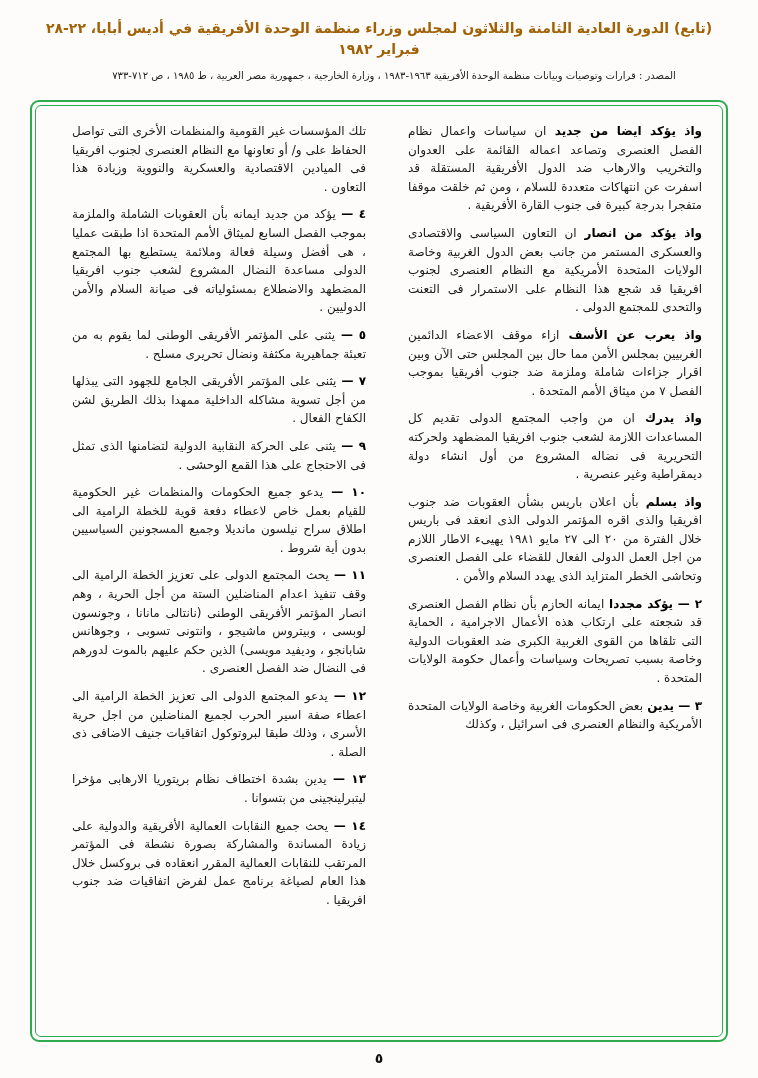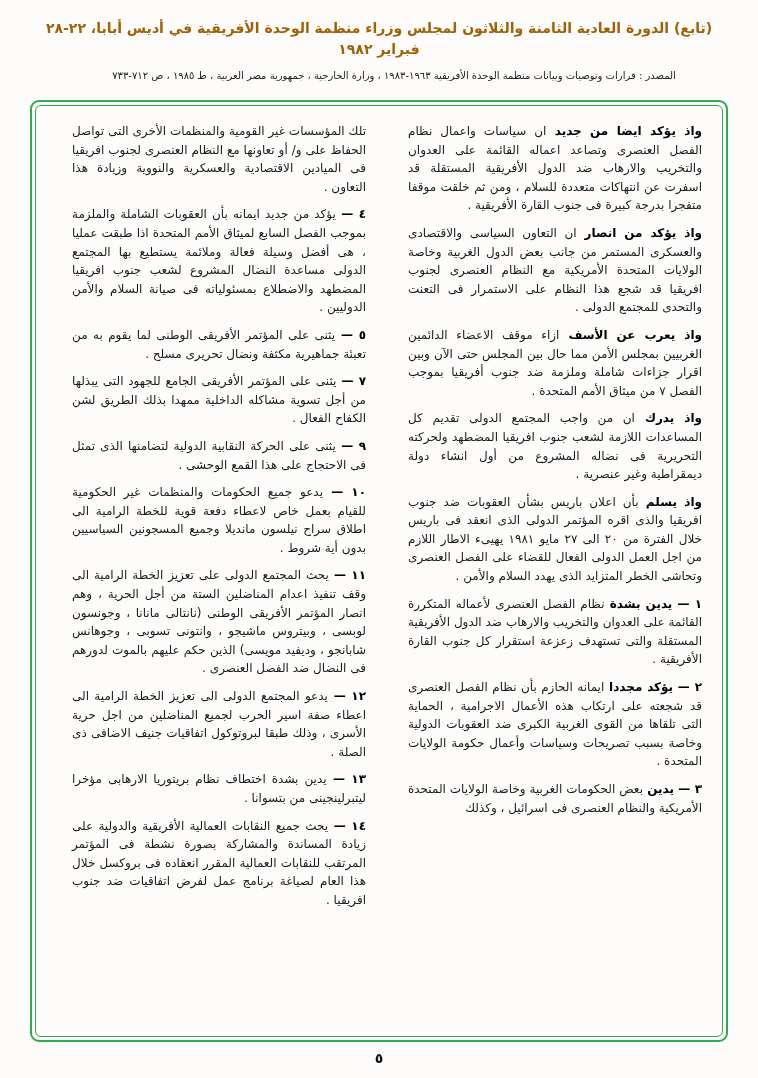--- a/index.html
+++ b/index.html
@@ -70,21 +70,20 @@
 
   <div class="frame">
     <div class="frame-inner">
       <div class="columns">
         <div class="col" id="col-right">
             <p><b>واذ يؤكد ايضا من جديد </b><span>ان سياسات واعمال نظام الفصل العنصرى وتصاعد اعماله القائمة على العدوان والتخريب والارهاب ضد الدول الأفريقية المستقلة قد اسفرت عن انتهاكات متعددة للسلام ، ومن ثم خلقت موقفا متفجرا بدرجة كبيرة فى جنوب القارة الأفريقية .</span></p>
             <p><b>واذ يؤكد من انصار </b><span>ان التعاون السياسى والاقتصادى والعسكرى المستمر من جانب بعض الدول الغربية وخاصة الولايات المتحدة الأمريكية مع النظام العنصرى لجنوب افريقيا قد شجع هذا النظام على الاستمرار فى التعنت والتحدى للمجتمع الدولى .</span></p>
             <p><b>واذ يعرب عن الأسف </b><span>ازاء موقف الاعضاء الدائمين الغربيين بمجلس الأمن مما حال بين المجلس حتى الآن وبين اقرار جزاءات شاملة وملزمة ضد جنوب أفريقيا بموجب الفصل ٧ من ميثاق الأمم المتحدة .</span></p>
             <p><b>واذ يدرك </b><span>ان من واجب المجتمع الدولى تقديم كل المساعدات اللازمة لشعب جنوب افريقيا المضطهد ولحركته التحريرية فى نضاله المشروع من أول انشاء دولة ديمقراطية وغير عنصرية .</span></p>
             <p><b>واذ يسلم </b><span>بأن اعلان باريس بشأن العقوبات ضد جنوب افريقيا والذى اقره المؤتمر الدولى الذى انعقد فى باريس خلال الفترة من ٢٠ الى ٢٧ مايو ١٩٨١ يهيىء الاطار اللازم من اجل العمل الدولى الفعال للقضاء على الفصل العنصرى وتحاشى الخطر المتزايد الذى يهدد السلام والأمن .</span></p>
-            <p><b>١ — يدين بشدة </b><span>نظام الفصل العنصرى لأعماله المتكررة القائمة على العدوان والتخريب والارهاب ضد الدول الأفريقية المستقلة والتى تستهدف زعزعة استقرار كل جنوب القارة الأفريقية .</span></p>
             <p><b>٢ — يؤكد مجددا </b><span>ايمانه الحازم بأن نظام الفصل العنصرى قد شجعته على ارتكاب هذه الأعمال الاجرامية ، الحماية التى تلقاها من القوى الغربية الكبرى ضد العقوبات الدولية وخاصة بسبب تصريحات وسياسات وأعمال حكومة الولايات المتحدة .</span></p>
             <p><b>٣ — يدين </b><span>بعض الحكومات الغربية وخاصة الولايات المتحدة الأمريكية والنظام العنصرى فى اسرائيل ، وكذلك</span></p>
           </div>
         <div class="col" id="col-left">
             <p><span>تلك المؤسسات غير القومية والمنظمات الأخرى التى تواصل الحفاظ على و/ أو تعاونها مع النظام العنصرى لجنوب افريقيا فى الميادين الاقتصادية والعسكرية والنووية وزيادة هذا التعاون .</span></p>
             <p><b>٤ — </b><span>يؤكد من جديد ايمانه بأن العقوبات الشاملة والملزمة بموجب الفصل السابع لميثاق الأمم المتحدة اذا طبقت عمليا ، هى أفضل وسيلة فعالة وملائمة يستطيع بها المجتمع الدولى مساعدة النضال المشروع لشعب جنوب افريقيا المضطهد والاضطلاع بمسئولياته فى صيانة السلام والأمن الدوليين .</span></p>
             <p><b>٥ — </b><span>يثنى على المؤتمر الأفريقى الوطنى لما يقوم به من تعبئة جماهيرية مكثفة ونضال تحريرى مسلح .</span></p>
             <p><b>٧ — </b><span>يثنى على المؤتمر الأفريقى الجامع للجهود التى يبذلها من أجل تسوية مشاكله الداخلية ممهدا بذلك الطريق لشن الكفاح الفعال .</span></p>
             <p><b>٩ — </b><span>يثنى على الحركة النقابية الدولية لتضامنها الذى تمثل فى الاحتجاج على هذا القمع الوحشى .</span></p>
             <p><b>١٠ — </b><span>يدعو جميع الحكومات والمنظمات غير الحكومية للقيام بعمل خاص لاعطاء دفعة قوية للخطة الرامية الى اطلاق سراح نيلسون مانديلا وجميع المسجونين السياسيين بدون أية شروط .</span></p>

